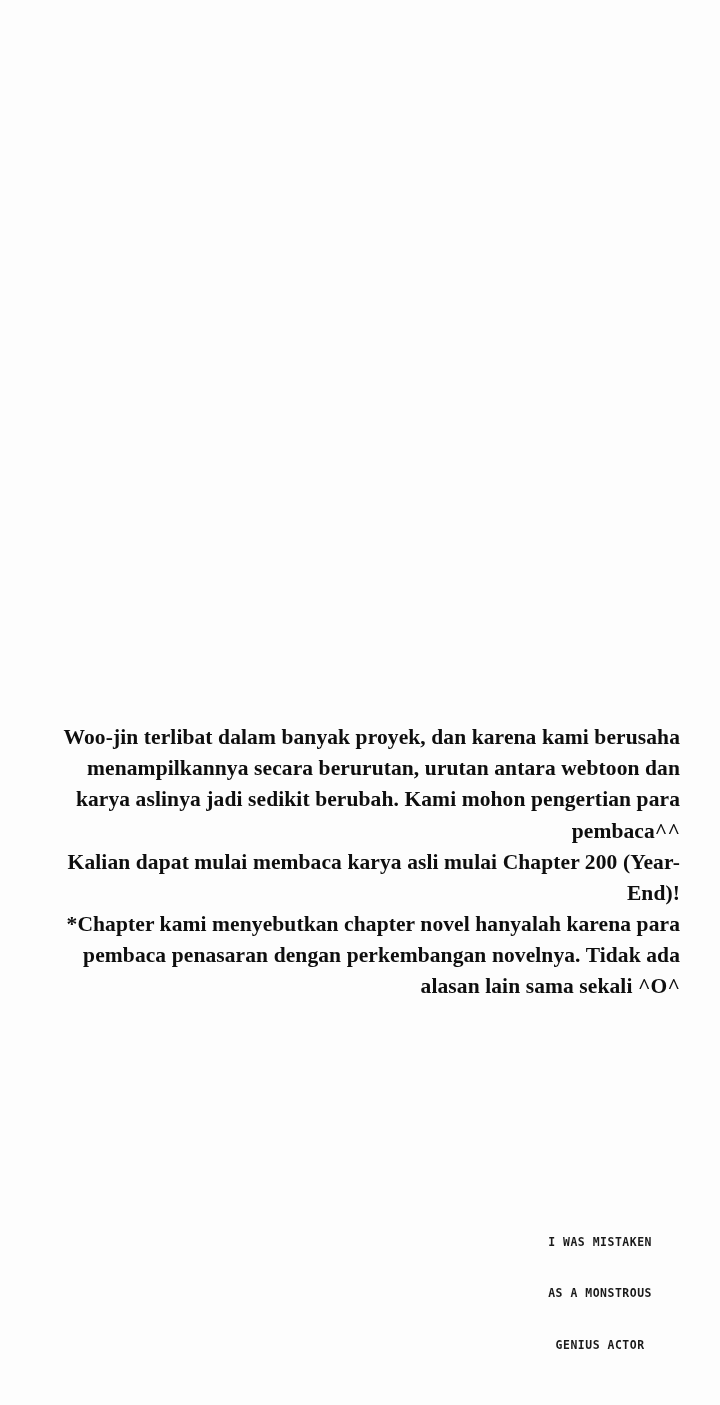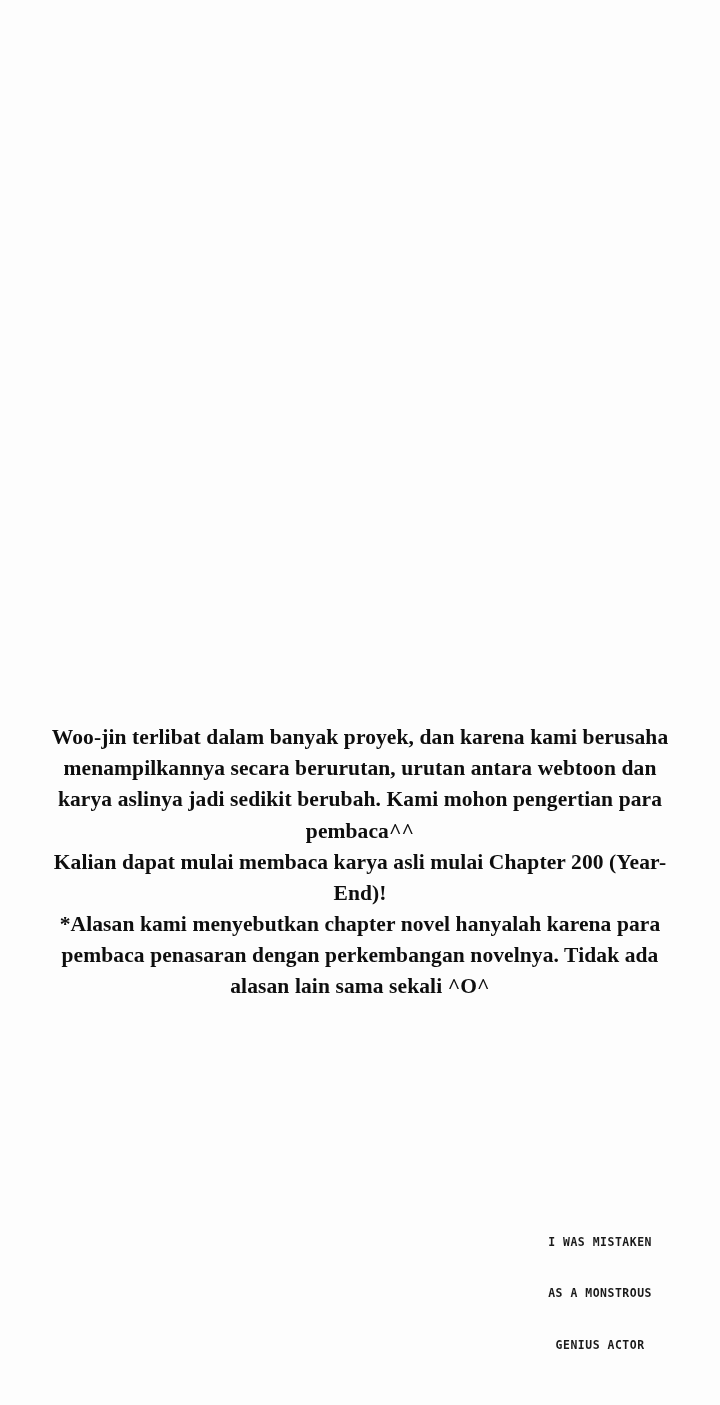--- a/index.html
+++ b/index.html
@@ -20,21 +20,21 @@
     inset: 0;
     background: #fdfdfd;
   }
   .note-block {
     position: absolute;
     left: 0;
     right: 0;
     top: 722px;
     padding: 0 40px;
     box-sizing: border-box;
-    text-align: center;
+    text-align: right;
   }
   .para {
     font-family: "Liberation Serif", serif;
     font-weight: bold;
     font-size: 21.5px;
     line-height: 1.45;
     letter-spacing: 0.1px;
     color: #0e0e0e;
     margin: 0;
   }
@@ -58,21 +58,21 @@
   .credit-line { display: block; }
 </style>
 </head>
 <body>
 
 <div class="page">
 
   <div class="note-block">
     <p class="para">Woo-jin terlibat dalam banyak proyek, dan karena kami berusaha menampilkannya secara berurutan, urutan antara webtoon dan karya aslinya jadi sedikit berubah. Kami mohon pengertian para pembaca^^</p>
     <p class="para">Kalian dapat mulai membaca karya asli mulai Chapter 200 (Year-End)!</p>
-    <p class="para">*Alasan kami menyebutkan chapter novel hanyalah karena para pembaca penasaran dengan perkembangan novelnya. Tidak ada alasan lain sama sekali ^O^</p>
+    <p class="para">*Chapter kami menyebutkan chapter novel hanyalah karena para pembaca penasaran dengan perkembangan novelnya. Tidak ada alasan lain sama sekali ^O^</p>
   </div>
 
   <div class="credit">
     <span class="credit-line">I WAS MISTAKEN</span>
     <span class="credit-line">AS A MONSTROUS</span>
     <span class="credit-line">GENIUS ACTOR</span>
   </div>
 
 </div>
 

